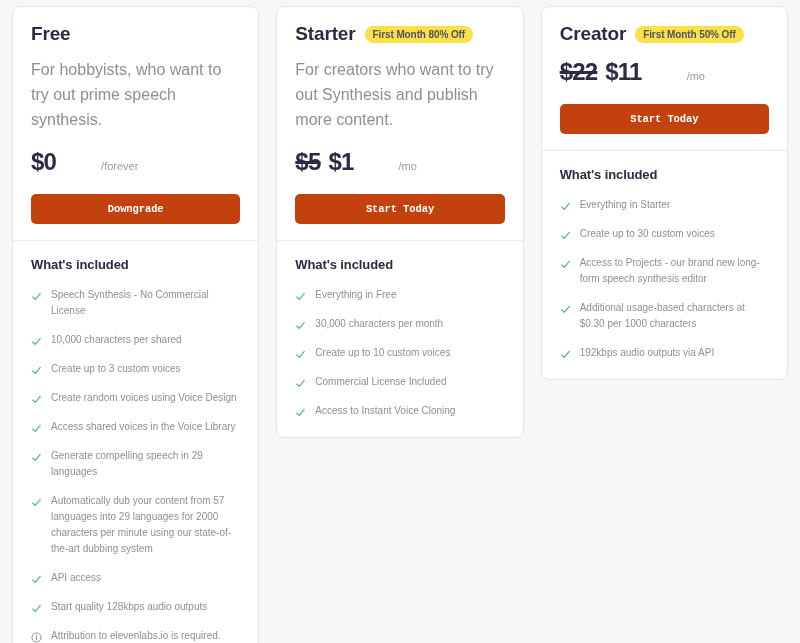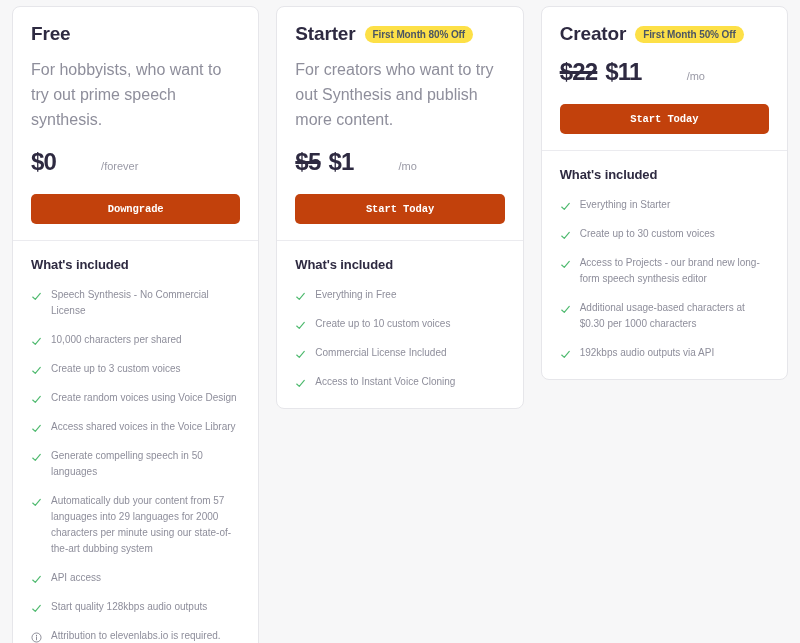--- a/index.html
+++ b/index.html
@@ -219,21 +219,21 @@
           <li class="feature-item">
             <span class="check-icon"><svg viewBox="0 0 16 16" width="11" height="11" fill="none" xmlns="http://www.w3.org/2000/svg">
                 <path d="M2.5 8.8 L6.2 12.2 L13.5 3.6" stroke="#4fba6f" stroke-width="1.7" stroke-linecap="round" stroke-linejoin="round"></path>
               </svg></span>
             <span class="feature-text">Access shared voices in the Voice Library</span>
           </li>
           <li class="feature-item">
             <span class="check-icon"><svg viewBox="0 0 16 16" width="11" height="11" fill="none" xmlns="http://www.w3.org/2000/svg">
                 <path d="M2.5 8.8 L6.2 12.2 L13.5 3.6" stroke="#4fba6f" stroke-width="1.7" stroke-linecap="round" stroke-linejoin="round"></path>
               </svg></span>
-            <span class="feature-text">Generate compelling speech in 50 languages</span>
+            <span class="feature-text">Generate compelling speech in 29 languages</span>
           </li>
           <li class="feature-item">
             <span class="check-icon"><svg viewBox="0 0 16 16" width="11" height="11" fill="none" xmlns="http://www.w3.org/2000/svg">
                 <path d="M2.5 8.8 L6.2 12.2 L13.5 3.6" stroke="#4fba6f" stroke-width="1.7" stroke-linecap="round" stroke-linejoin="round"></path>
               </svg></span>
             <span class="feature-text">Automatically dub your content from 57 languages into 29 languages for 2000 characters per minute using our state-of-the-art dubbing system</span>
           </li>
           <li class="feature-item">
             <span class="check-icon"><svg viewBox="0 0 16 16" width="11" height="11" fill="none" xmlns="http://www.w3.org/2000/svg">
                 <path d="M2.5 8.8 L6.2 12.2 L13.5 3.6" stroke="#4fba6f" stroke-width="1.7" stroke-linecap="round" stroke-linejoin="round"></path>
@@ -278,20 +278,26 @@
           <li class="feature-item">
             <span class="check-icon"><svg viewBox="0 0 16 16" width="11" height="11" fill="none" xmlns="http://www.w3.org/2000/svg">
                 <path d="M2.5 8.8 L6.2 12.2 L13.5 3.6" stroke="#4fba6f" stroke-width="1.7" stroke-linecap="round" stroke-linejoin="round"></path>
               </svg></span>
             <span class="feature-text">Everything in Free</span>
           </li>
           <li class="feature-item">
             <span class="check-icon"><svg viewBox="0 0 16 16" width="11" height="11" fill="none" xmlns="http://www.w3.org/2000/svg">
                 <path d="M2.5 8.8 L6.2 12.2 L13.5 3.6" stroke="#4fba6f" stroke-width="1.7" stroke-linecap="round" stroke-linejoin="round"></path>
               </svg></span>
+            <span class="feature-text">30,000 characters per month</span>
+          </li>
+          <li class="feature-item">
+            <span class="check-icon"><svg viewBox="0 0 16 16" width="11" height="11" fill="none" xmlns="http://www.w3.org/2000/svg">
+                <path d="M2.5 8.8 L6.2 12.2 L13.5 3.6" stroke="#4fba6f" stroke-width="1.7" stroke-linecap="round" stroke-linejoin="round"></path>
+              </svg></span>
             <span class="feature-text">Create up to 10 custom voices</span>
           </li>
           <li class="feature-item">
             <span class="check-icon"><svg viewBox="0 0 16 16" width="11" height="11" fill="none" xmlns="http://www.w3.org/2000/svg">
                 <path d="M2.5 8.8 L6.2 12.2 L13.5 3.6" stroke="#4fba6f" stroke-width="1.7" stroke-linecap="round" stroke-linejoin="round"></path>
               </svg></span>
             <span class="feature-text">Commercial License Included</span>
           </li>
           <li class="feature-item">
             <span class="check-icon"><svg viewBox="0 0 16 16" width="11" height="11" fill="none" xmlns="http://www.w3.org/2000/svg">

